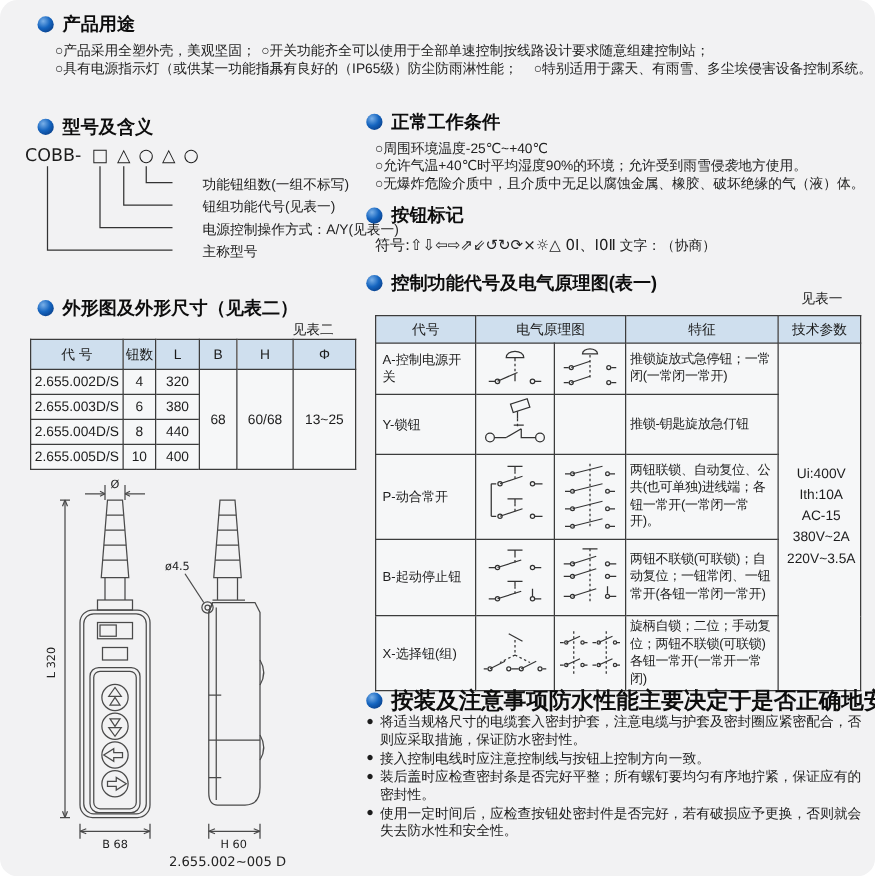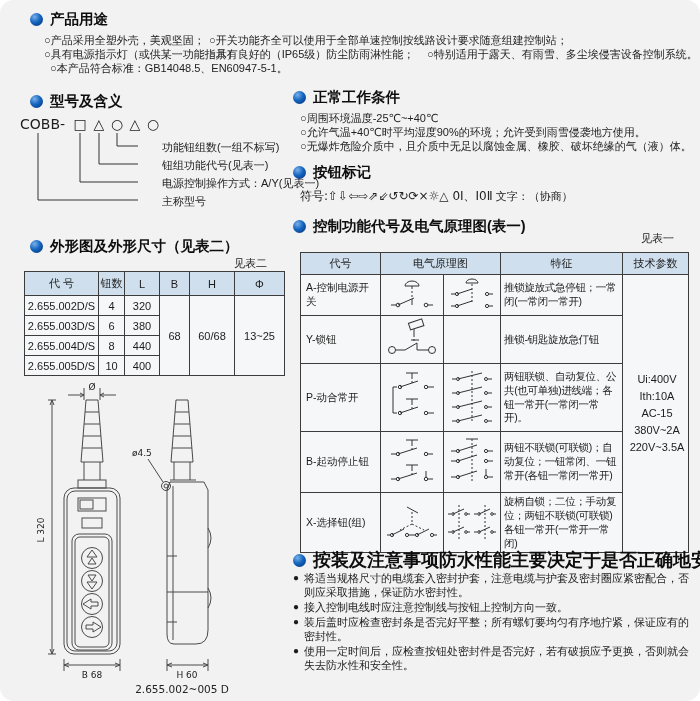--- a/index.html
+++ b/index.html
@@ -42,21 +42,20 @@
 
   <div class="heading" style="left:30px;top:10px;">
     <span class="ball"></span>
     <span>产品用途</span>
   </div>
   <div class="txt" style="left:209px;top:33px;">○开关功能齐全可以使用于全部单速控制按线路设计要求随意组建控制站；</div>
   <div class="txt" style="left:44px;top:33px;">○产品采用全塑外壳，美观坚固；</div>
   <div class="txt" style="left:44px;top:47px;">○具有电源指示灯（或供某一功能指示）</div>
   <div class="txt" style="left:209px;top:47px;">○具有良好的（IP65级）防尘防雨淋性能；</div>
   <div class="txt" style="left:427px;top:47px;">○特别适用于露天、有雨雪、多尘埃侵害设备控制系统。</div>
-  <div class="txt" style="left:50px;top:61px;">○本产品符合标准：GB14048.5、EN60947-5-1。</div>
 
   <div class="heading" style="left:30px;top:92px;">
     <span class="ball"></span>
     <span>型号及含义</span>
   </div>
   <div id="model-block">
     <svg width="270" height="102" viewBox="0 0 270 102">
       <g fill="#1c1c1c" font-size="14" font-family="DejaVu Sans,sans-serif" stroke="none">
         <text x="0" y="17">COBB-</text>
         <text x="60" y="17" text-anchor="middle">□</text>

